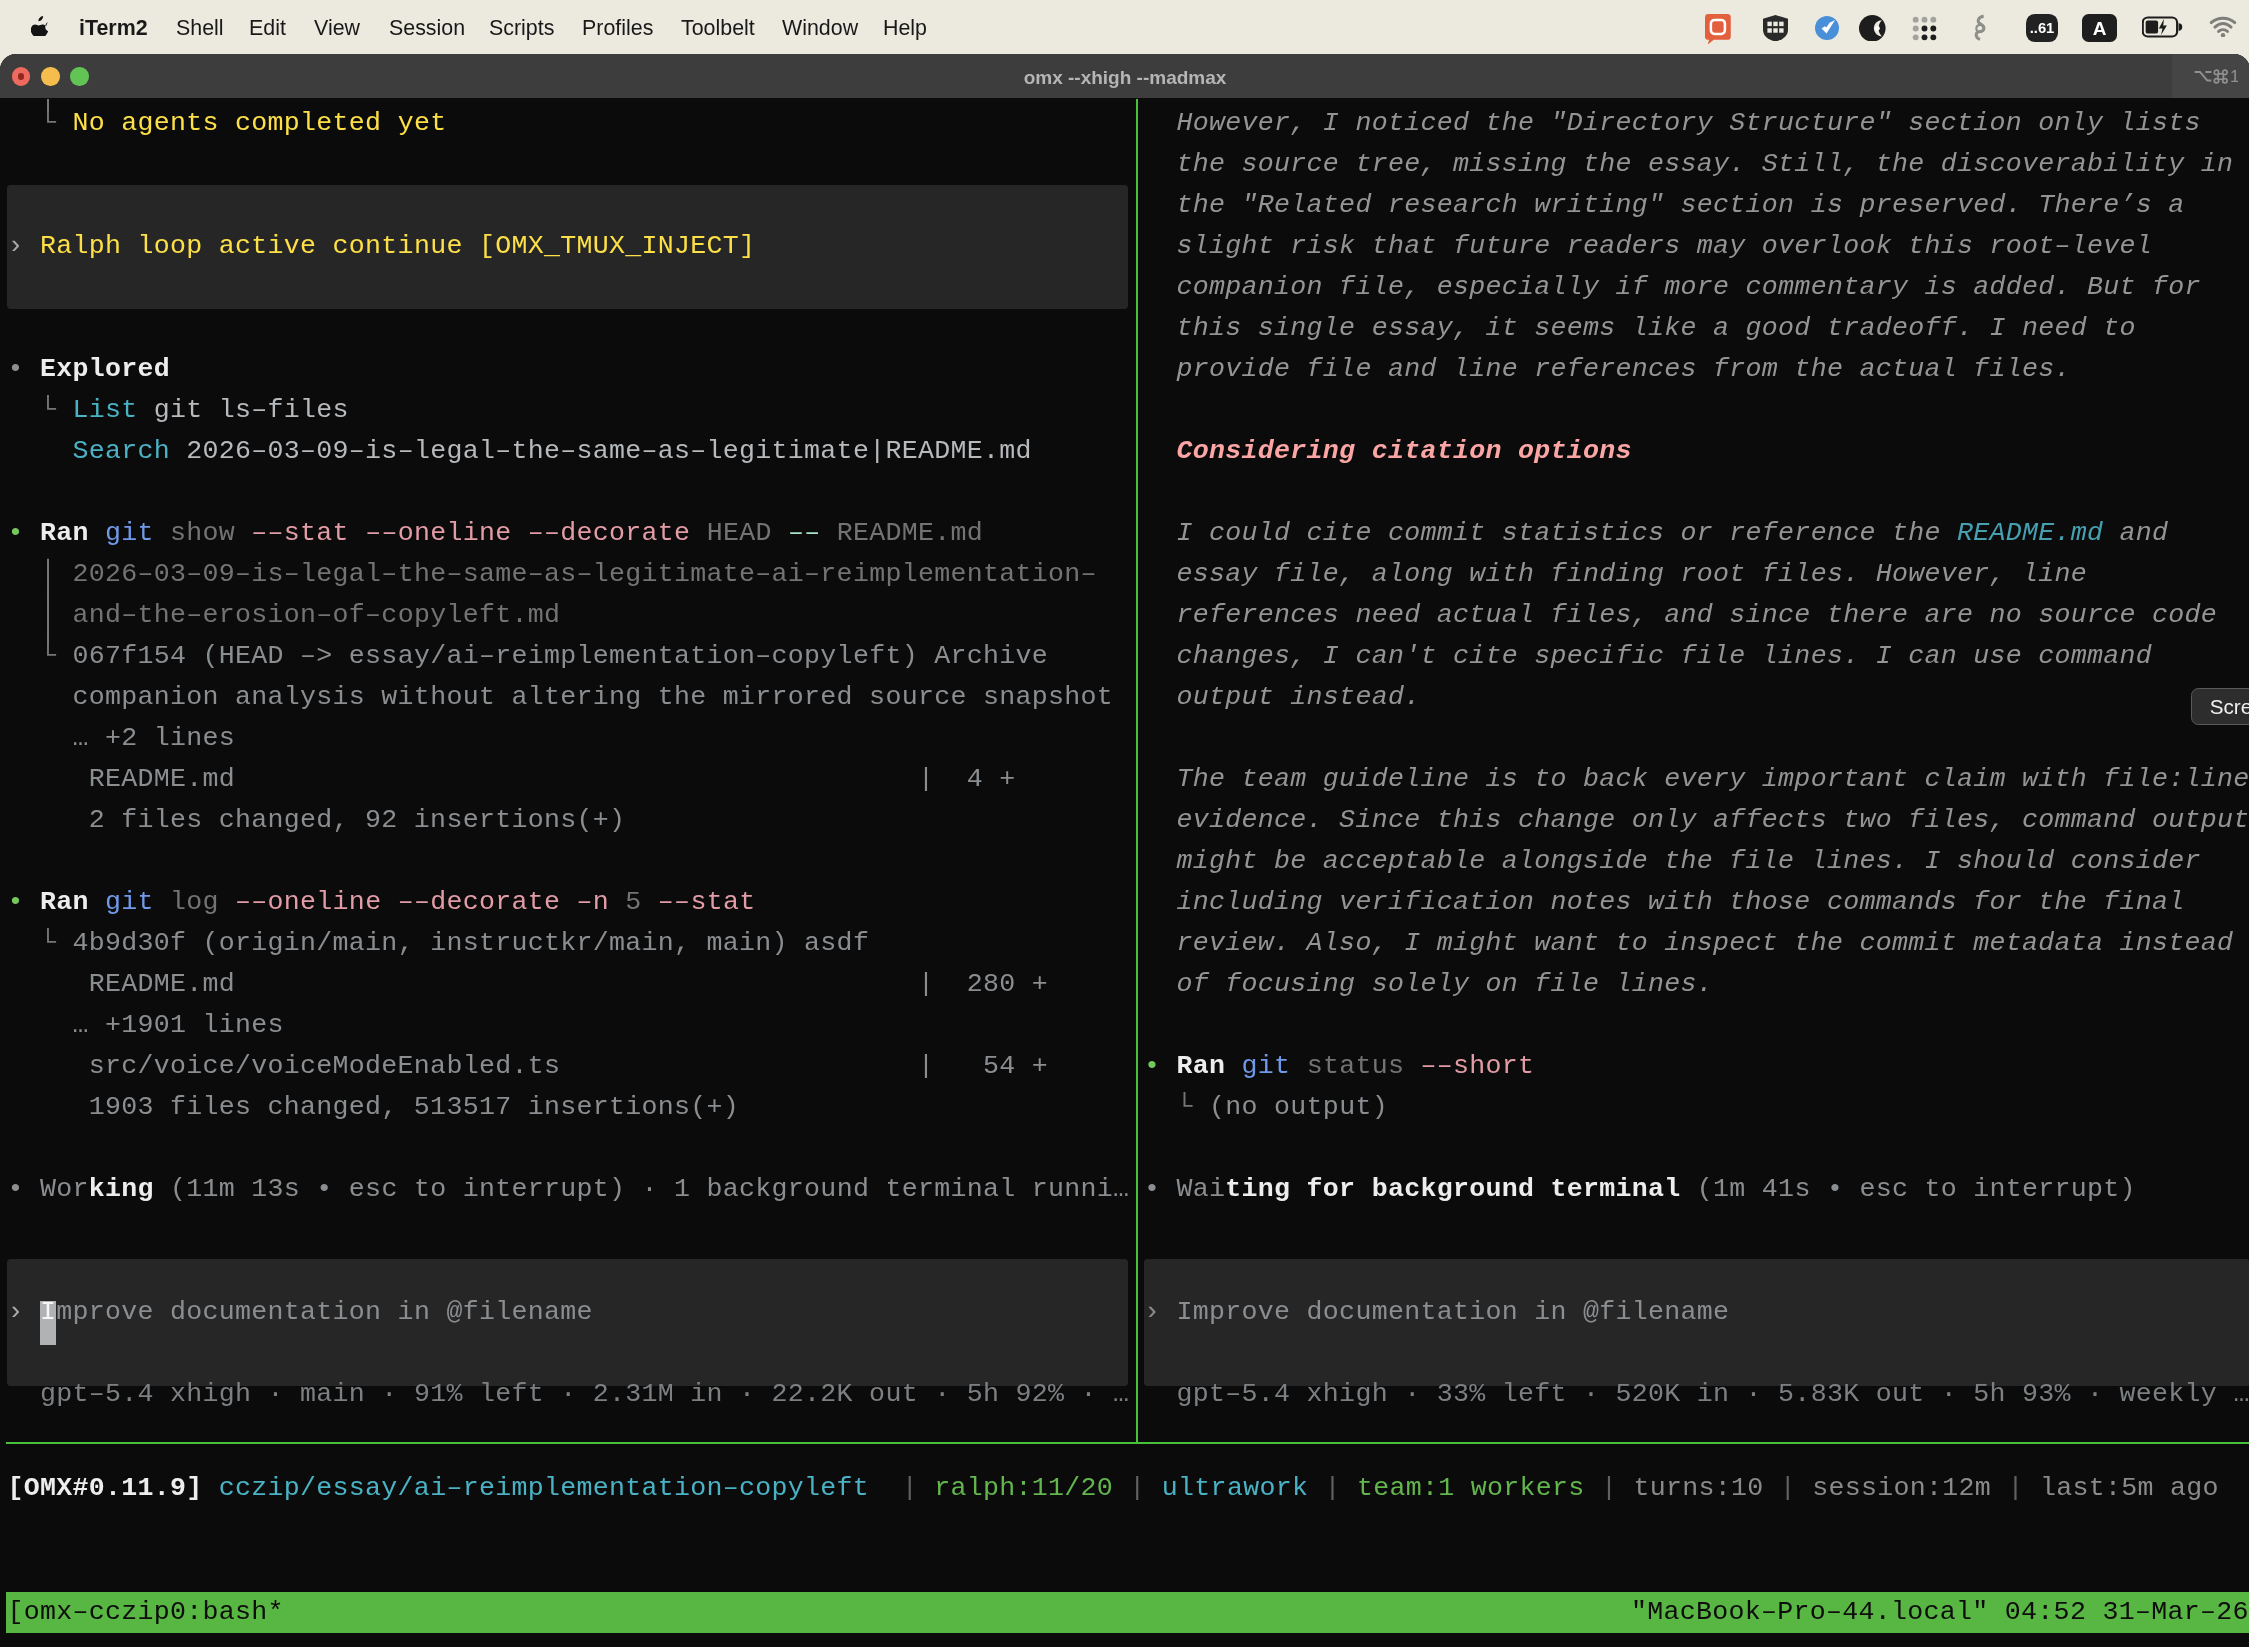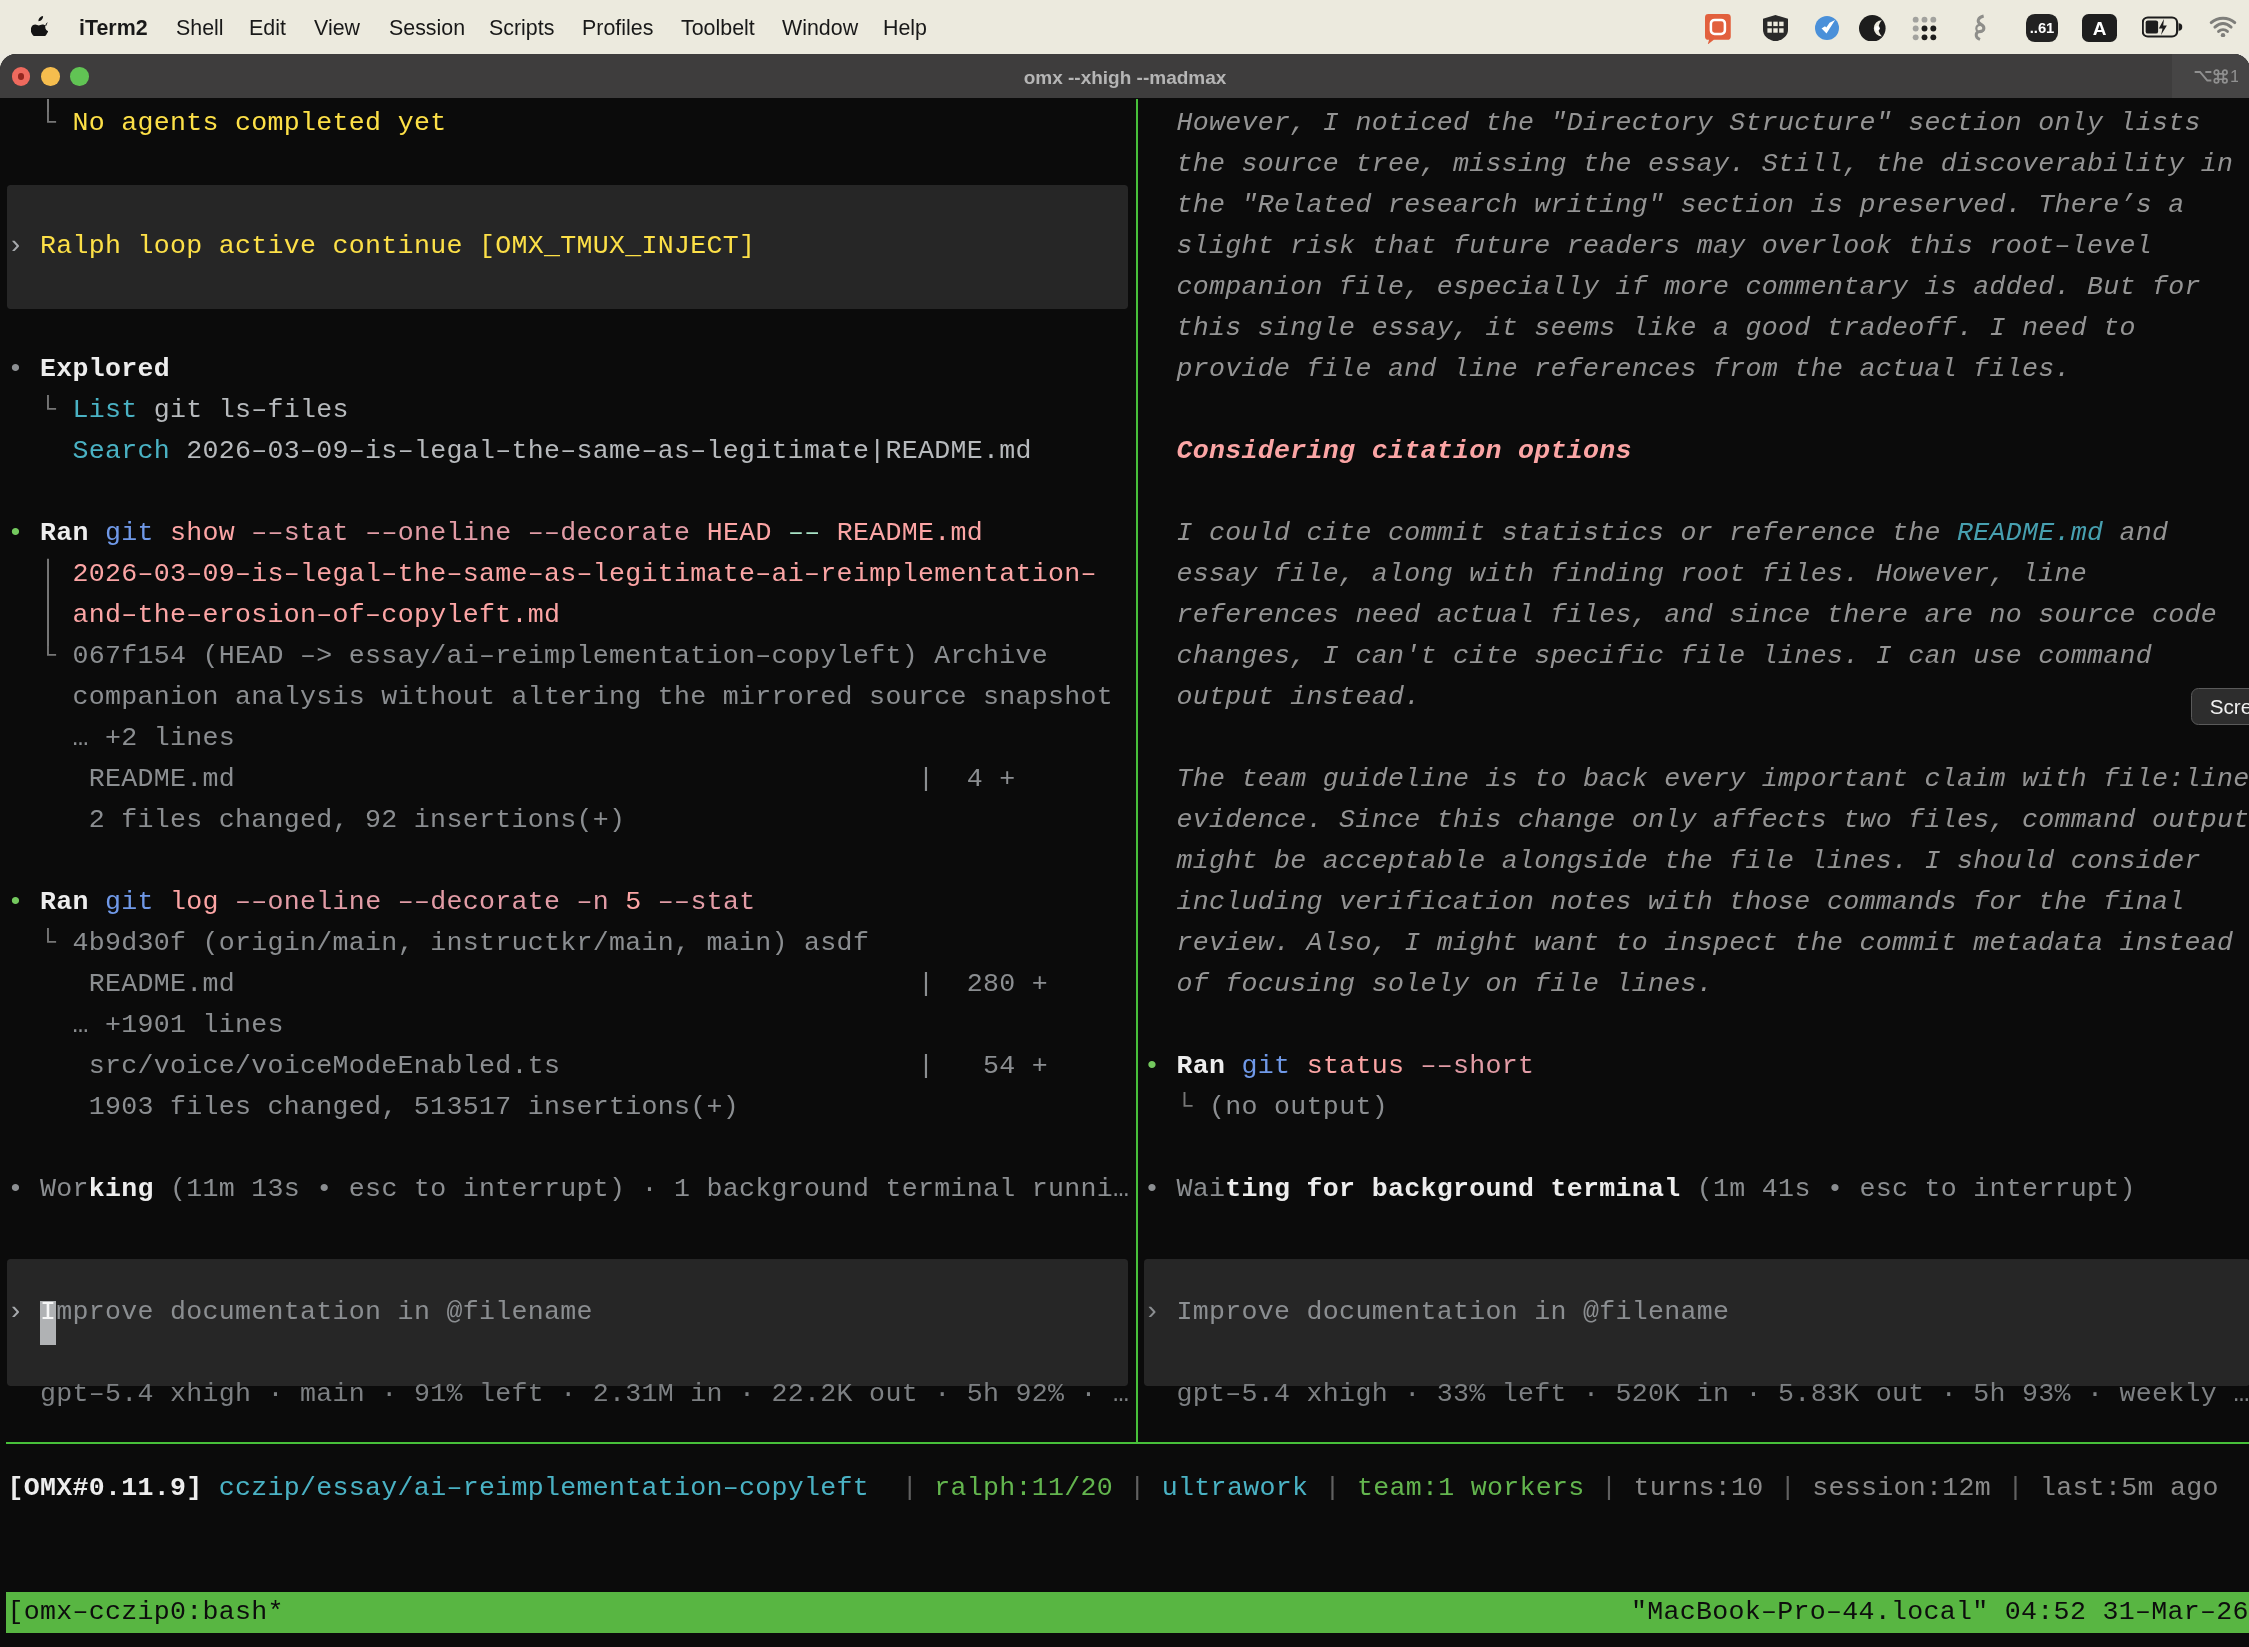--- a/index.html
+++ b/index.html
@@ -19,21 +19,21 @@
   .box { position:absolute; background:#262626; border-radius:3.7px; }
   .d   { color:#fde047; }
   .t   { color:#767676; }
   .p   { color:#a6a9ac; }
   .gb  { color:#74c95e; }
   .gyb { color:#8c8f92; }
   .bw  { color:#ededed; font-weight:bold; }
   .cy  { color:#4ab2c4; }
   .arg { color:#b7babd; }
   .bl  { color:#7099e8; }
-  .lv  { color:#fca5a5;text-align:right; }
+  .lv  { color:#737373;text-align:right; }
   .pk  { color:#e29ca6; }
   .mi2 { color:#a8e3c6; }
   .gy  { color:#8b8e91; }
   .cur { color:#f6f6f6; }
   .ph  { color:#8b8e91; }
   .gp  { color:#7d8083;text-align:right; }
   .it  { color:#949494; font-style:italic; }
   .bi  { color:#fca5a5; font-style:italic; font-weight:bold;margin-top:12px; }
   .itc { color:#47a0b0; font-style:italic; }
   .pp  { color:#616161; }

